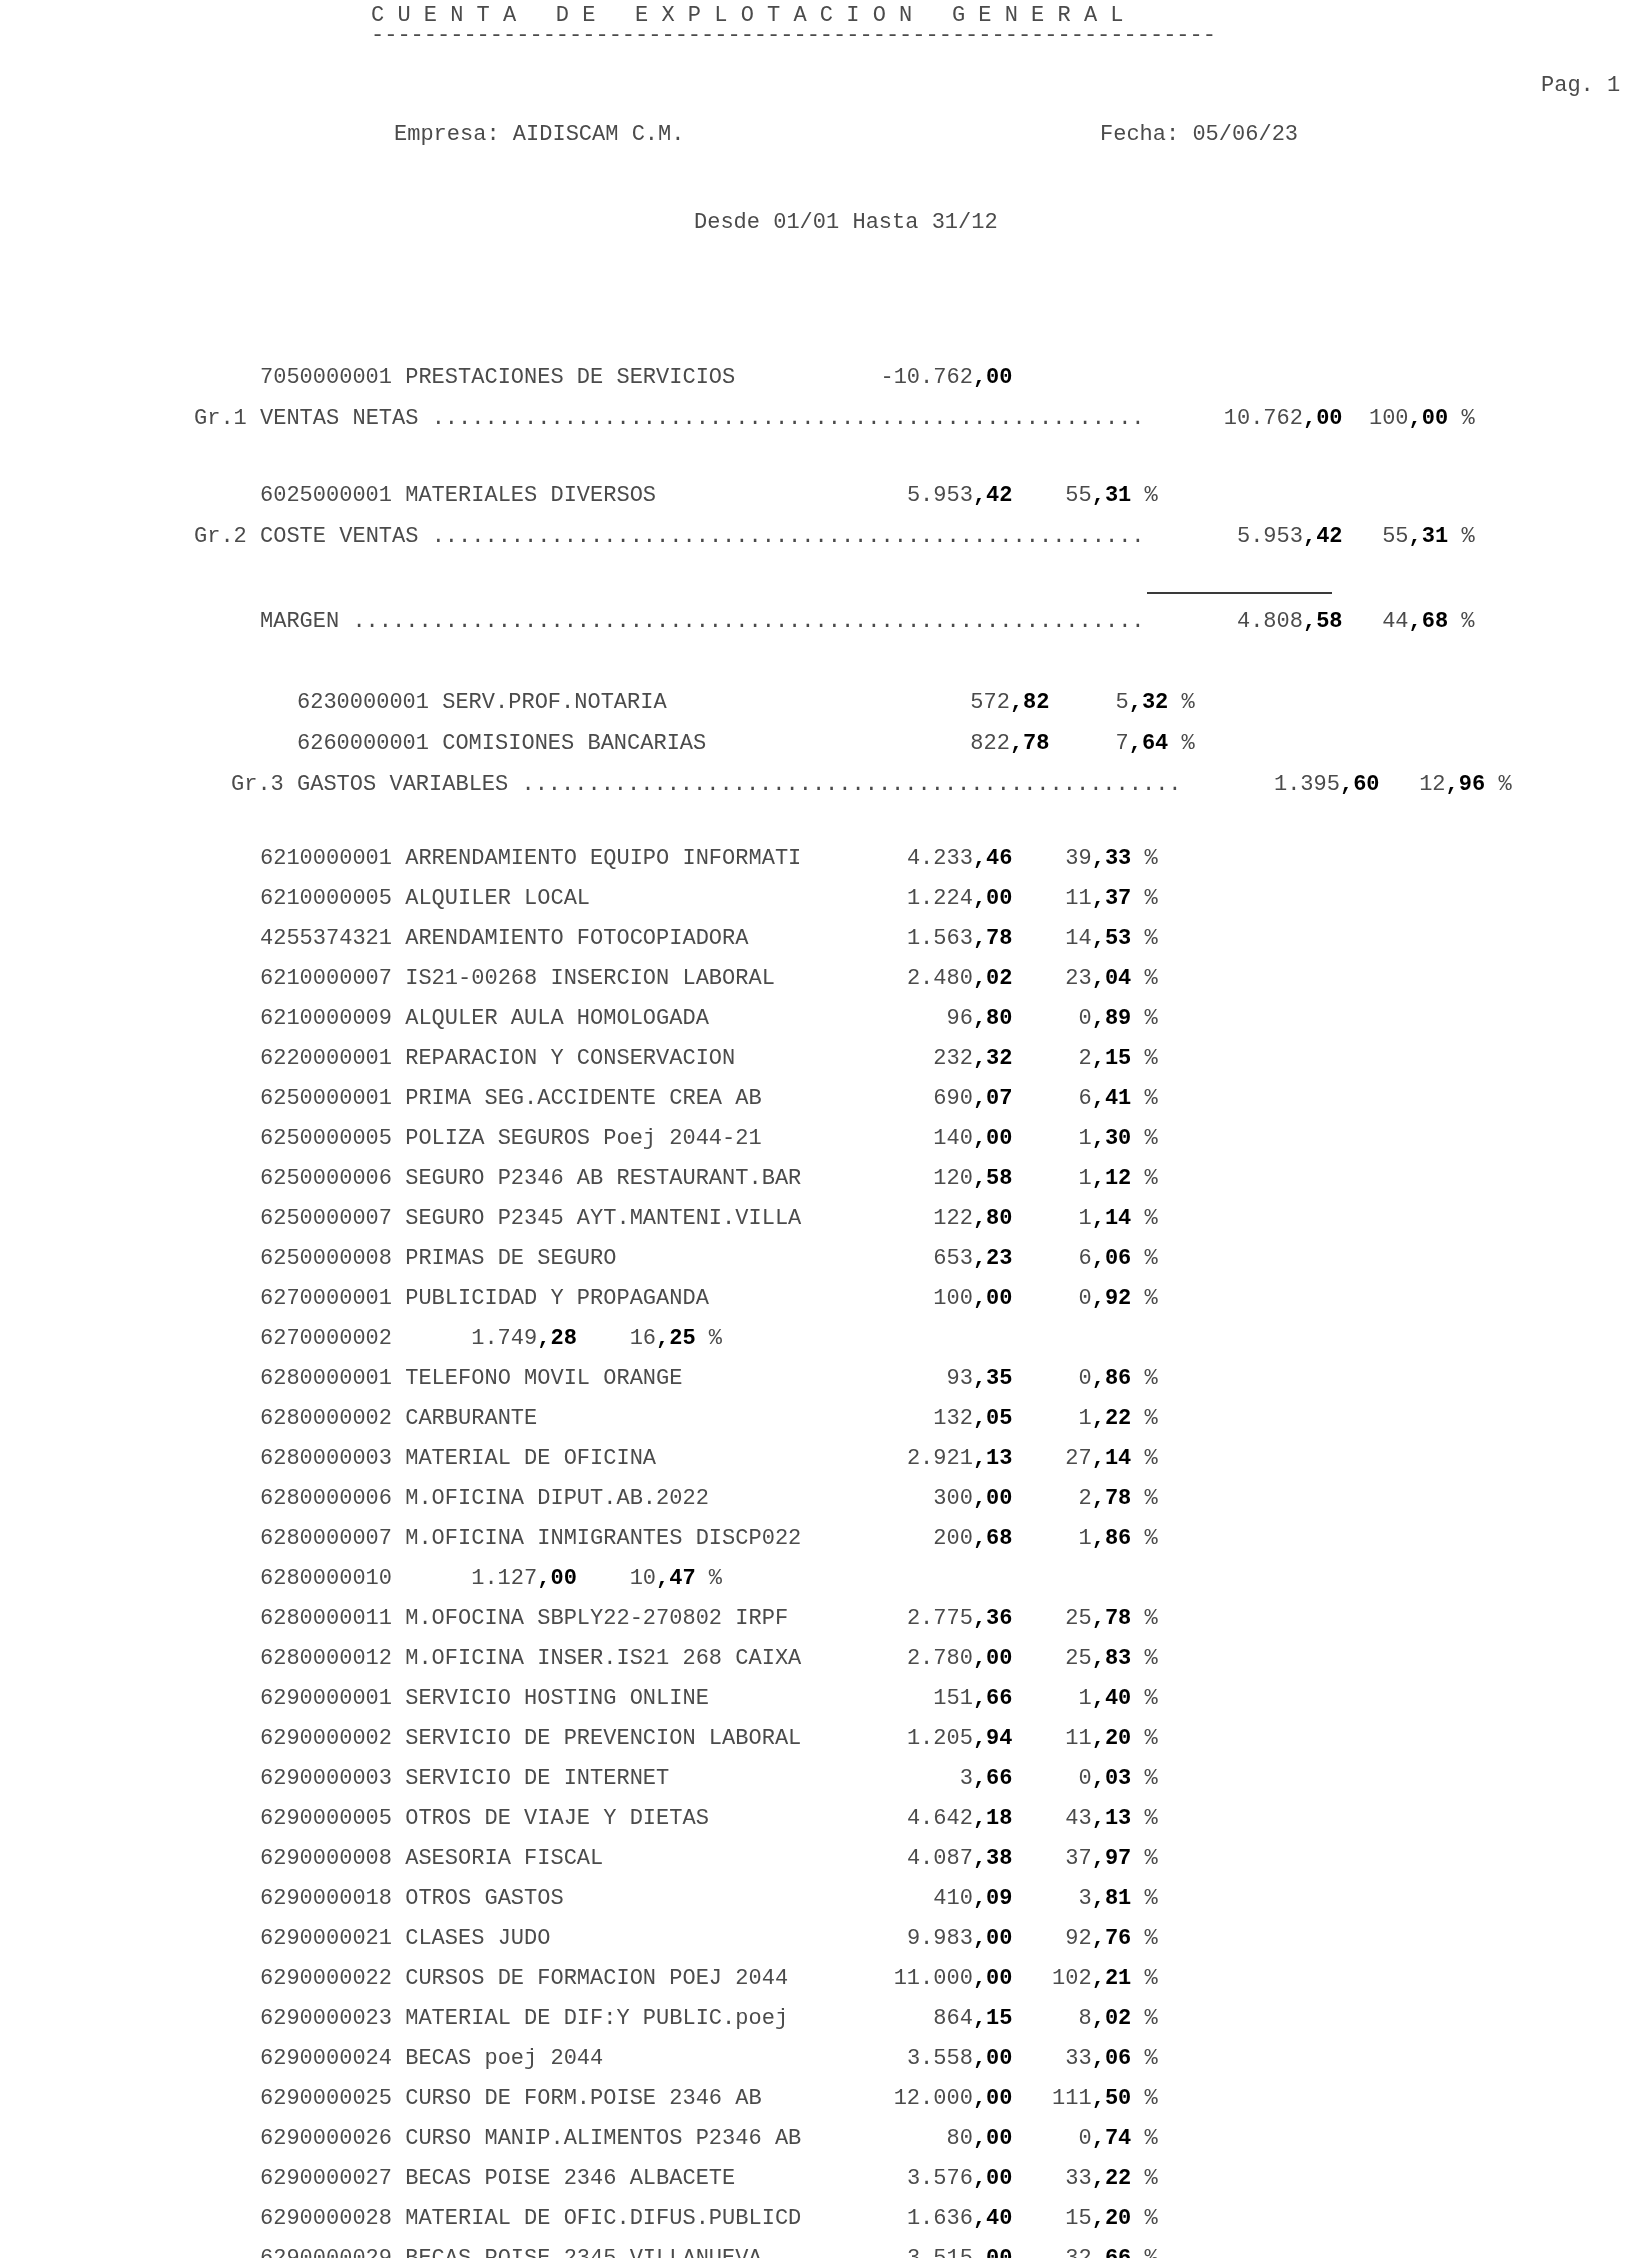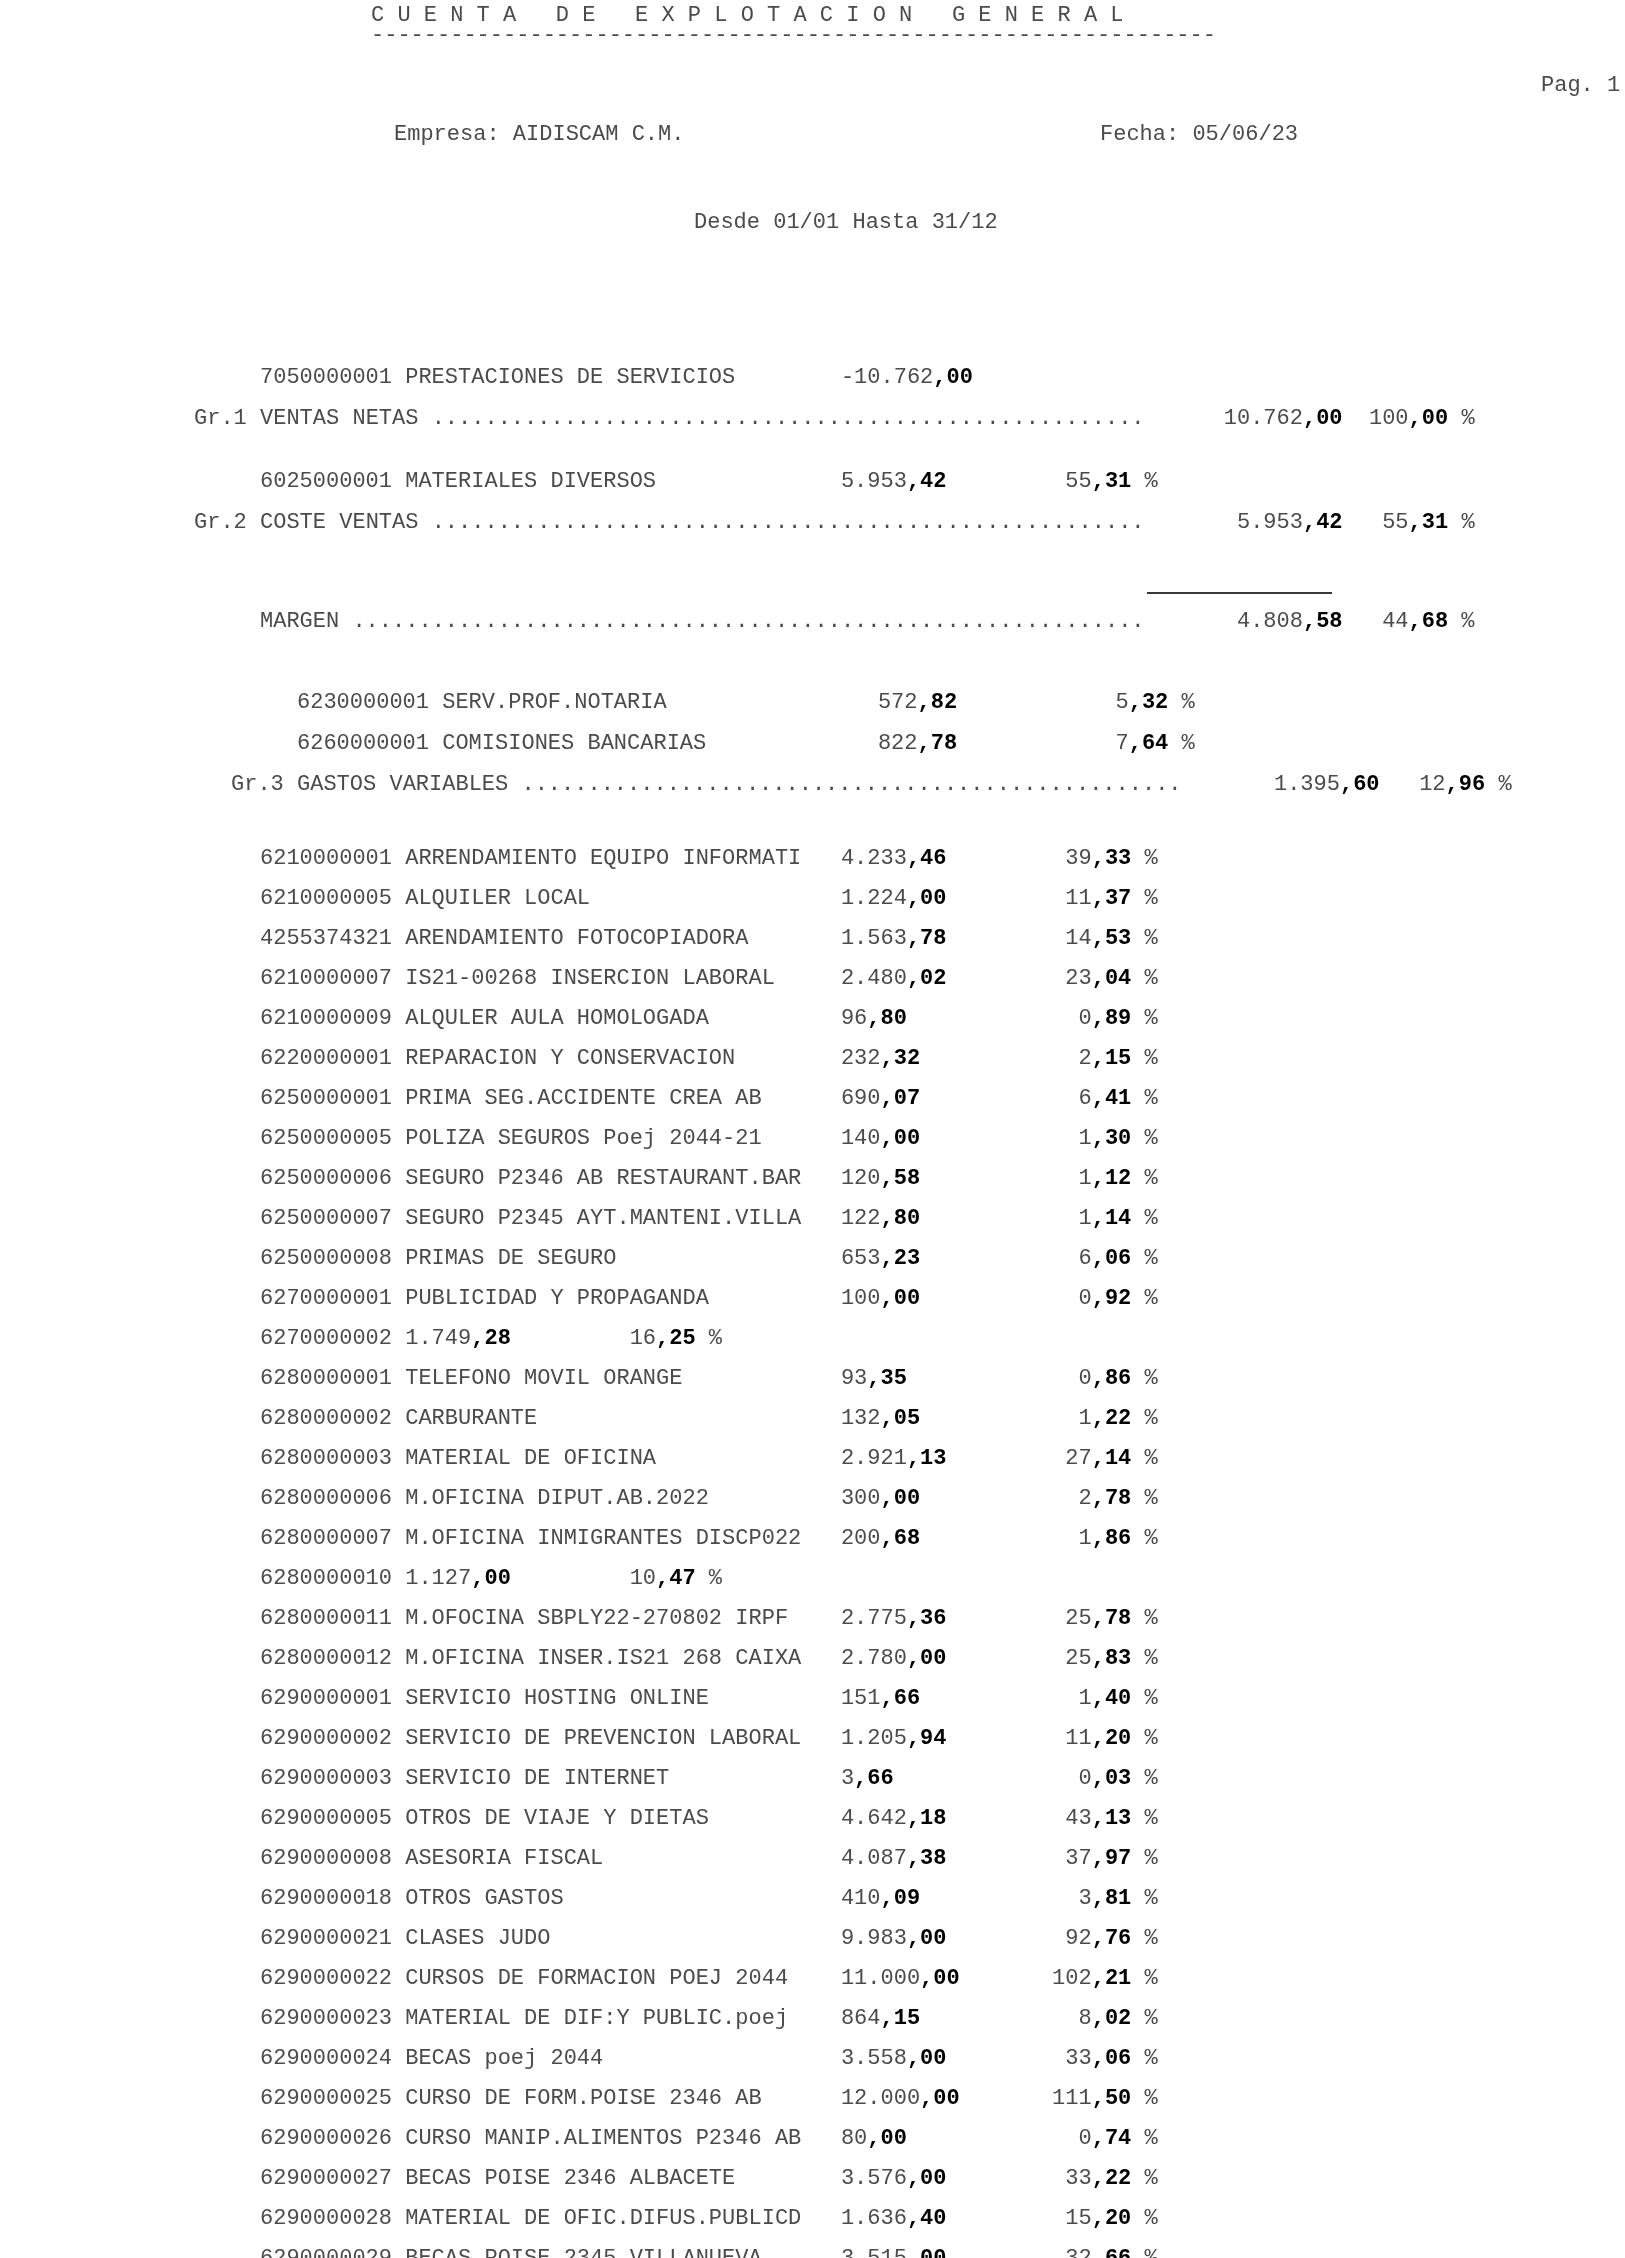--- a/index.html
+++ b/index.html
@@ -9,21 +9,21 @@
     font-size:22px;color:#4b4b4b;
   }
   .abs{position:absolute;white-space:pre;}
   b{color:#000;font-weight:700;}
   .sec{position:absolute;left:194px;}
   .lh46{line-height:41px;}
   .lh45{line-height:40px;}
   .drow{display:flex;padding-left:5ch;white-space:pre;}
   .acct{width:11ch;flex:none;}
   .desc{width:33ch;flex:none;}
-  .amt{width:13ch;flex:none;text-align:left;}
+  .amt{width:13ch;flex:none;text-align:right;}
   .pct{width:9ch;flex:none;text-align:right;}
   .psign{width:3ch;flex:none;white-space:pre;}
   .grow{display:flex;white-space:pre;}
   .gleft{flex:none;white-space:pre;text-align:right;}
   .gamt{width:15ch;flex:none;text-align:right;}
   .gpct{width:8ch;flex:none;text-align:right;}
   .rule{position:absolute;left:1147px;top:592px;width:185px;border-top:2.6px solid #3a3a3a;}
 </style>
 </head>
 <body>
@@ -32,21 +32,21 @@
 <div class="abs" style="left:371px;top:23px;">----------------------------------------------------------------</div>
 <div class="abs" style="left:1541px;top:73px;">Pag. 1</div>
 <div class="abs" style="left:394px;top:122px;">Empresa: AIDISCAM C.M.</div>
 <div class="abs" style="left:1100px;top:122px;">Fecha: 05/06/23</div>
 <div class="abs" style="left:694px;top:210px;">Desde 01/01 Hasta 31/12</div>
 
 <div id="sec-sales" class="sec lh46" style="top:357px;">
     <div class="drow"><span class="acct">7050000001</span><span class="desc">PRESTACIONES DE SERVICIOS</span><span class="amt">-10.762<b>,00</b></span><span class="pct"></span><span class="psign"></span></div>
     <div class="grow" style="padding-left:0ch"><span class="gleft" style="width:72ch">Gr.1 VENTAS NETAS ......................................................</span><span class="gamt">10.762<b>,00</b></span><span class="gpct">100<b>,00</b></span><span class="psign"> %</span></div>
   </div>
-<div id="sec-cost" class="sec lh46" style="top:461px;font-family:Liberation Mono, monospace;">
+<div id="sec-cost" class="sec lh46" style="top:475px;font-family:Liberation Mono, monospace;">
     <div class="drow"><span class="acct">6025000001</span><span class="desc">MATERIALES DIVERSOS</span><span class="amt">5.953<b>,42</b></span><span class="pct">55<b>,31</b></span><span class="psign"> %</span></div>
     <div class="grow" style="padding-left:0ch"><span class="gleft" style="width:72ch">Gr.2 COSTE VENTAS ......................................................</span><span class="gamt">5.953<b>,42</b></span><span class="gpct">55<b>,31</b></span><span class="psign"> %</span></div>
   </div>
 <div class="rule"></div>
 <div id="sec-margin" class="sec lh46" style="top:601px;">
     <div class="grow" style="padding-left:5ch"><span class="gleft" style="width:67ch">MARGEN ............................................................</span><span class="gamt">4.808<b>,58</b></span><span class="gpct">44<b>,68</b></span><span class="psign"> %</span></div>
   </div>
 <div id="sec-variable" class="sec lh46" style="top:682px;margin-left:37px;">
     <div class="drow"><span class="acct">6230000001</span><span class="desc">SERV.PROF.NOTARIA</span><span class="amt">572<b>,82</b></span><span class="pct">5<b>,32</b></span><span class="psign"> %</span></div>
     <div class="drow"><span class="acct">6260000001</span><span class="desc">COMISIONES BANCARIAS</span><span class="amt">822<b>,78</b></span><span class="pct">7<b>,64</b></span><span class="psign"> %</span></div>

